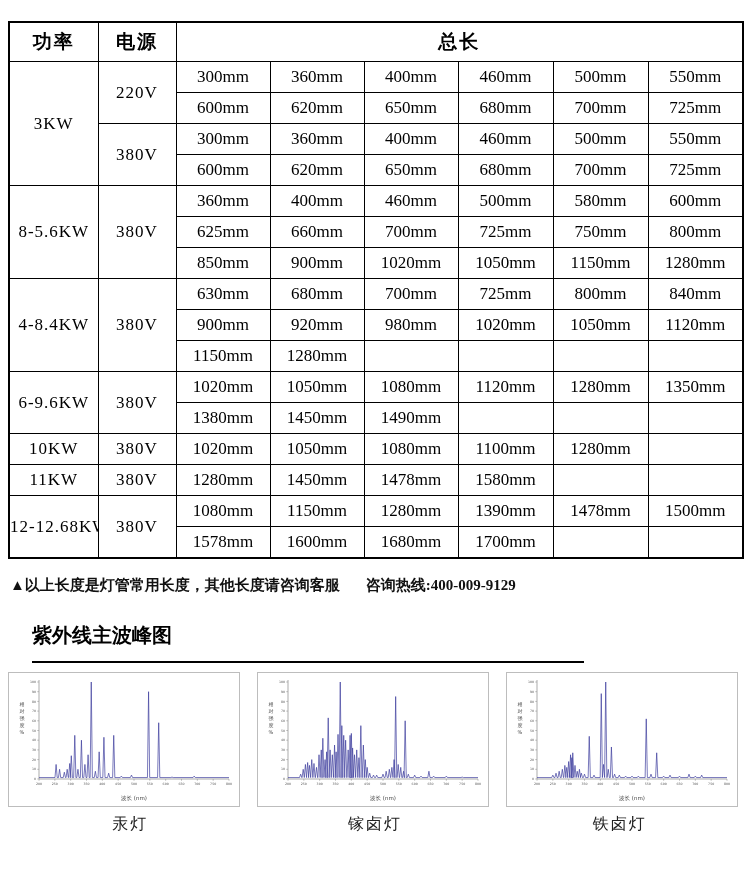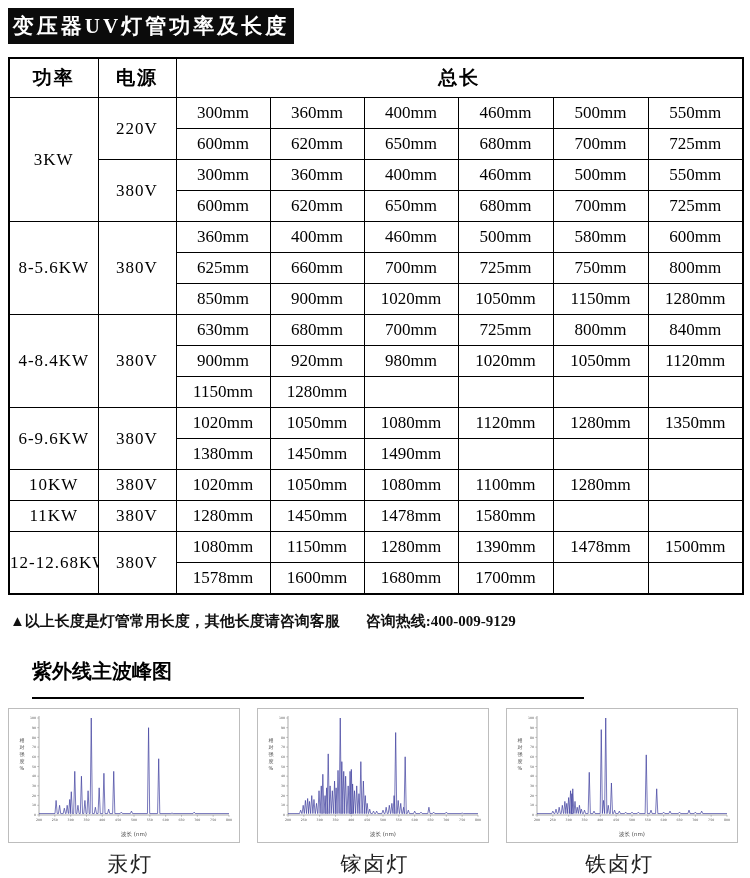--- a/index.html
+++ b/index.html
@@ -45,32 +45,29 @@
   }
   
   .charts-row{display:flex;gap:17px;margin-top:9px;}
   .chart-box{
     width:232px;height:135px;border:1px solid #bdbdbd;background:#fff;
     box-sizing:border-box;
   }
   .chart-box svg{display:block;width:100%;height:100%;}
   .chart-labels{display:flex;margin-top:7px;}
   .chart-labels span{
-    width:249px;text-align:center;font-size:21px;color:#222;
+    width:249px;text-align:center;font-size:16px;color:#222;
     font-family:"Liberation Serif","DejaVu Serif",serif;letter-spacing:2px;
   }
 </style>
 </head>
 <body>
 
 <div class="page">
 
-  <div class="title-bar">
-    <span>变压器UV灯管功率及长度</span>
-  </div>
 
   <table class="spec">
     <colgroup>
       <col style="width:89px">
         <col style="width:78px">
       <col style="width:94px">
         <col style="width:94px">
         <col style="width:94px">
       <col style="width:95px">
         <col style="width:95px">

